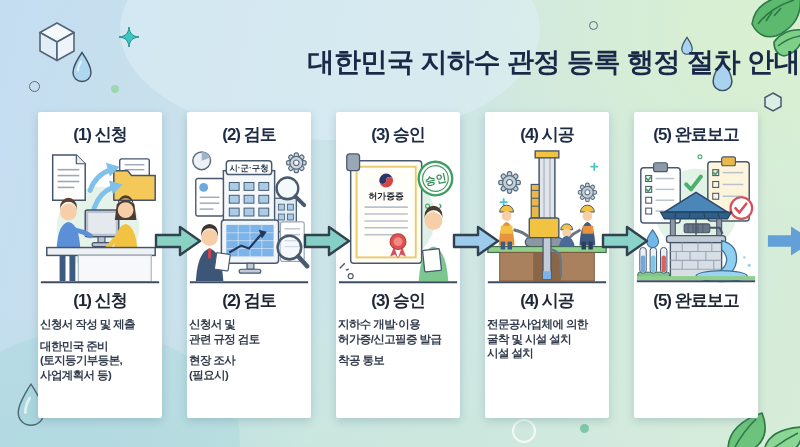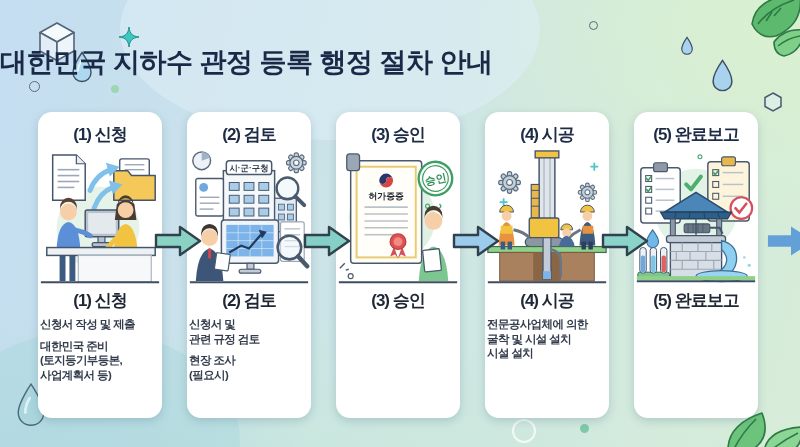--- a/index.html
+++ b/index.html
@@ -12,27 +12,27 @@
       radial-gradient(ellipse 520px 340px at 97% 6%, #d9f0d0 0%, rgba(217,240,208,0) 66%),
       radial-gradient(ellipse 560px 360px at 42% 118%, #c8e8da 0%, rgba(200,232,218,0) 60%),
       linear-gradient(103deg, #c4ddf1 0%, #cde5e6 48%, #d7edd8 100%);
   }
   .blob { position:absolute; border-radius:50%; pointer-events:none; }
   .blob-a { left:120px; top:-80px; width:420px; height:220px; background:rgba(222,238,248,.55); }
   .blob-b { left:-60px; top:330px; width:300px; height:220px; background:rgba(170,214,221,.45); }
 
   .page-title {
     position:absolute; left:0; top:44px; width:100%;
-    text-align:left; font-size:27px; font-weight:800;
+    text-align:right; font-size:27px; font-weight:800;
     color:#1a2947; letter-spacing:-0.5px;
   }
 
   .cards { position:absolute; left:38px; top:112px; display:flex; gap:25px; }
   .card {
-    width:124px; height:306px; background:#ffffff; border-radius:14px;
+    width:124px; height:306px; background:#ffffff; border-radius:2px;
     box-shadow:0 3px 9px rgba(70,110,130,.25);
     display:flex; flex-direction:column; align-items:center;
   }
   .card-header {
     margin-top:11px; font-size:17px; font-weight:800; color:#1d2b45;
     letter-spacing:-1px; text-align:center;
   }
   .illus { display:block; width:124px; height:138px; margin-top:1px; }
   .card-title {
     font-size:17px; font-weight:800; color:#1f2735;
@@ -331,20 +331,25 @@
           <circle cx="98" cy="75" r="9" fill="#f6cfa8"></circle>
           <path d="M89,73 a9,9 0 0 1 18,0 l0,-3.5 a9,10 0 0 0 -18,0 z" fill="#4a3b30"></path>
           <path d="M83,136 q2,-32 15,-35 q13,3 15,35 z" fill="#7cc690"></path>
           <rect x="88" y="104" width="17" height="22" rx="1" transform="rotate(-6 96 115)" fill="#ffffff" stroke="#4a5a6e" stroke-width="1.3"></rect>
         </g>
         <path d="M8,118 l-5,5 M12,124 l-3,1" stroke="#4a5a6e" stroke-width="1.4"></path>
         <circle cx="14" cy="131" r="2.5" fill="none" stroke="#4a5a6e" stroke-width="1.2"></circle>
         <line x1="2" y1="137.2" x2="122" y2="137.2" stroke="#3e4e60" stroke-width="1.8"></line>
       </svg>
       <div class="card-title">(3) 승인</div>
+      <div class="card-body">
+        <span class="line">지하수 개발·이용</span>
+        <span class="line">허가증/신고필증 발급</span>
+        <span class="line gap">착공 통보</span>
+      </div>
     </section>
 
     <section class="card card-4">
       <div class="card-header">(4) 시공</div>
       <svg class="illus" viewBox="0 0 124 140">
 
         <g transform="translate(24,36)">
           <g stroke="#5a6b7d" stroke-width="1.2">
             <g fill="#c2d0da">
               <rect x="-2.2" y="-11" width="4.4" height="22" rx="2"></rect>

